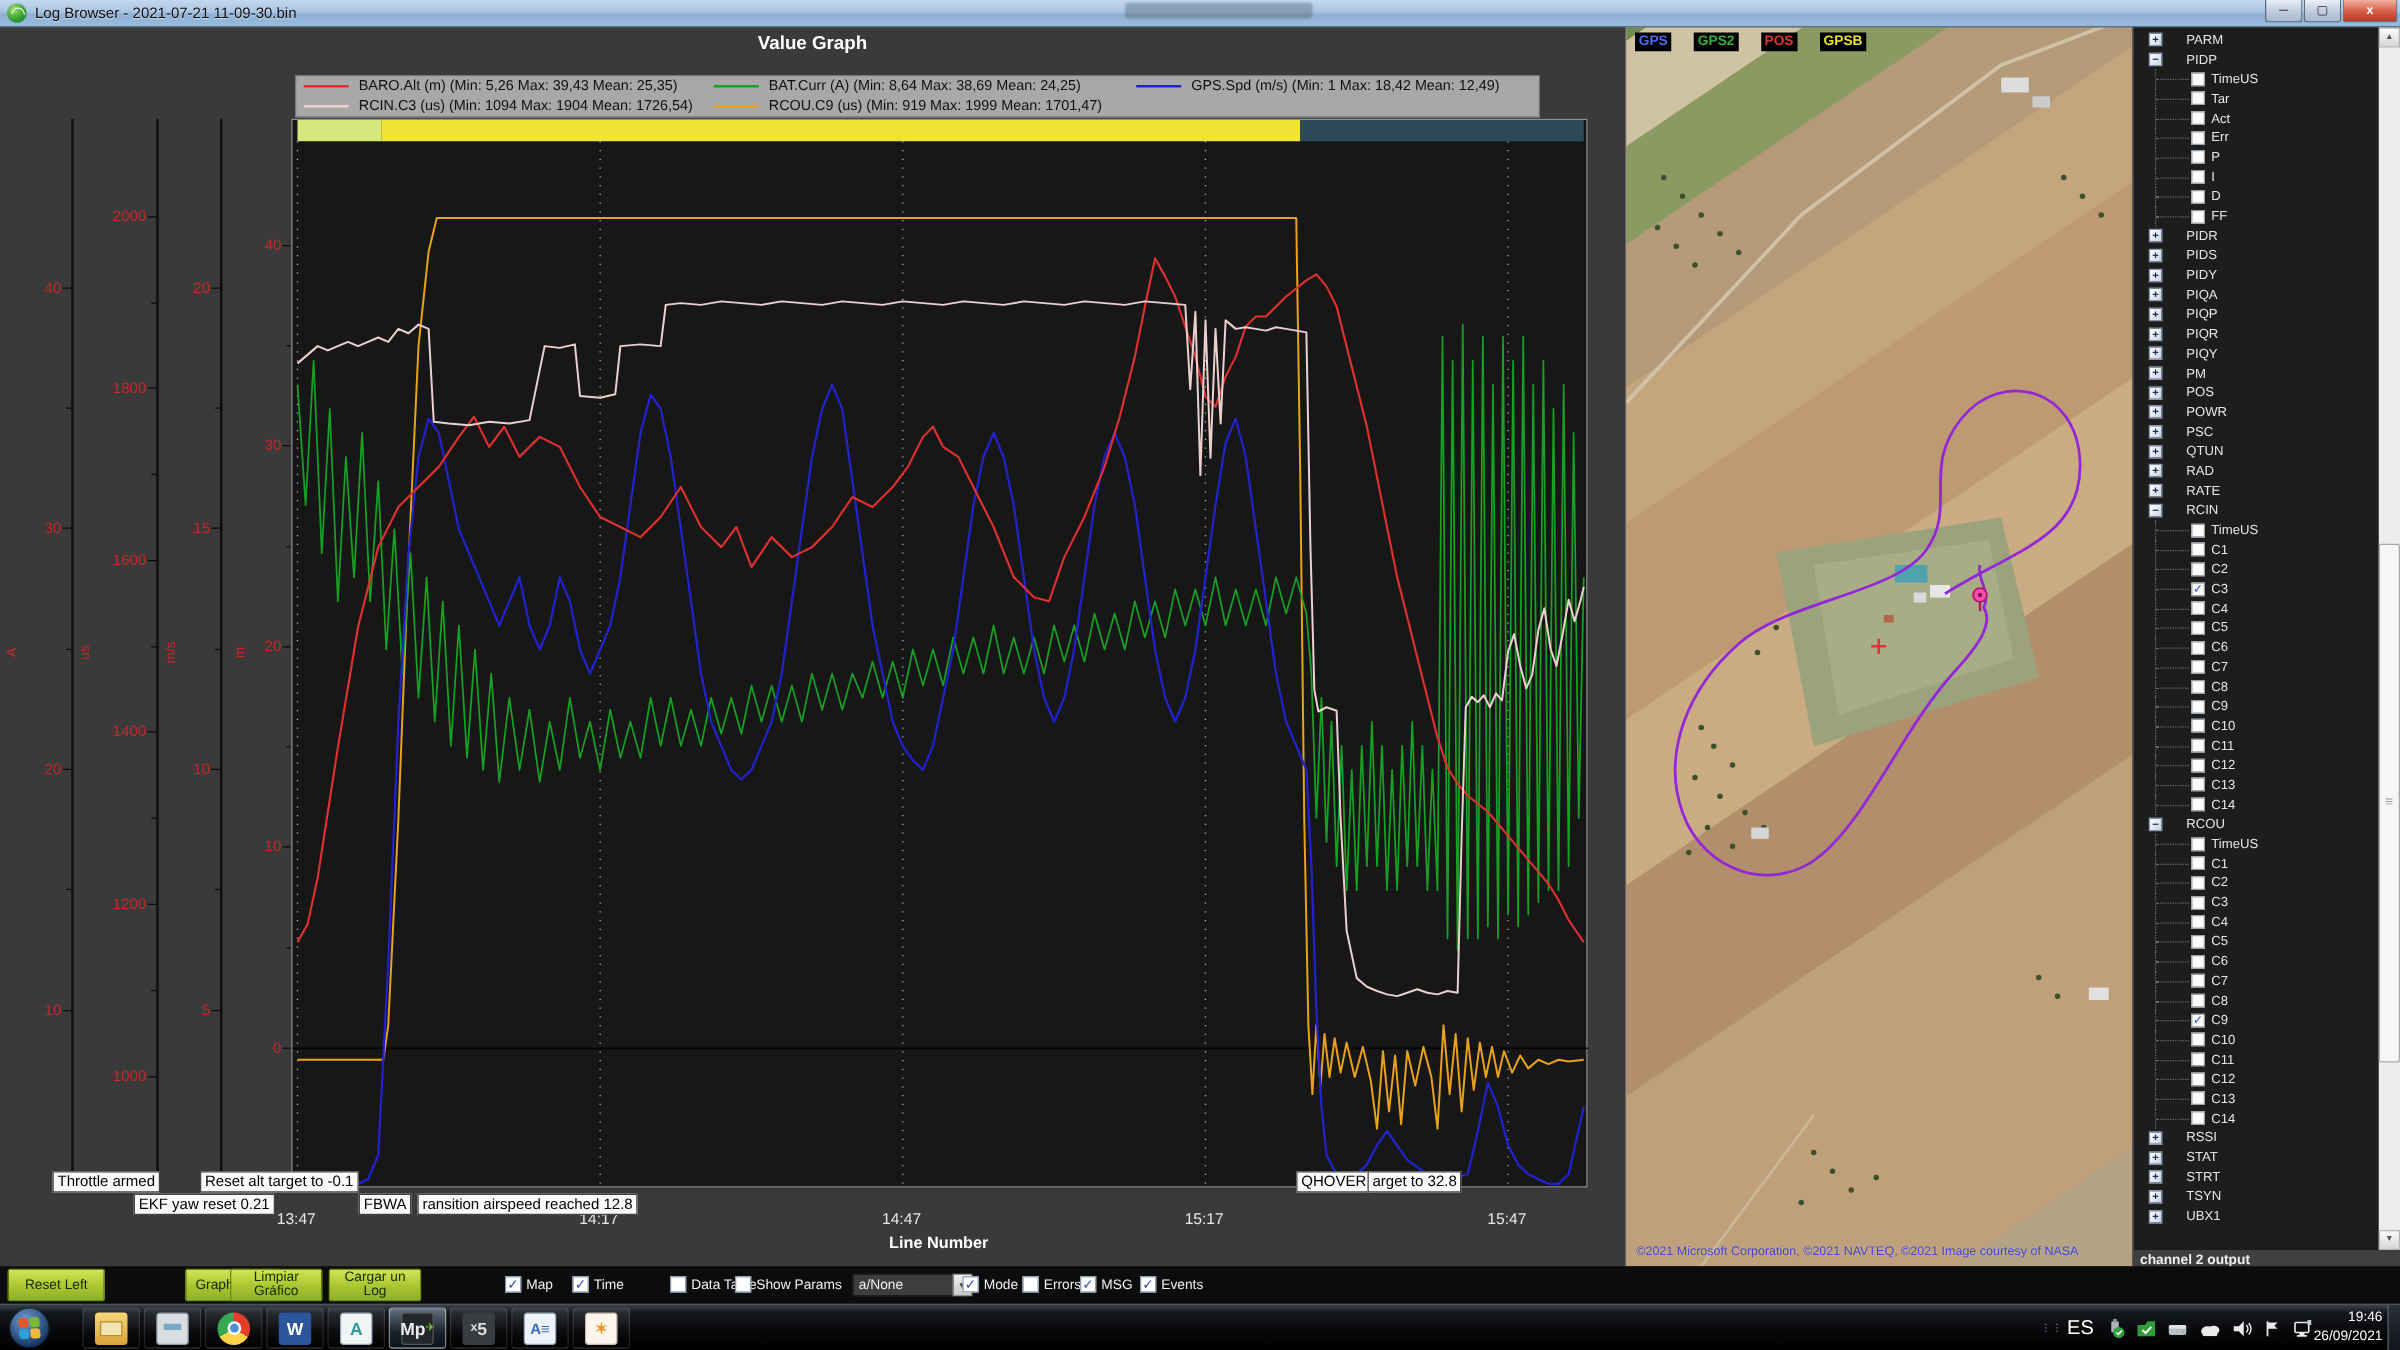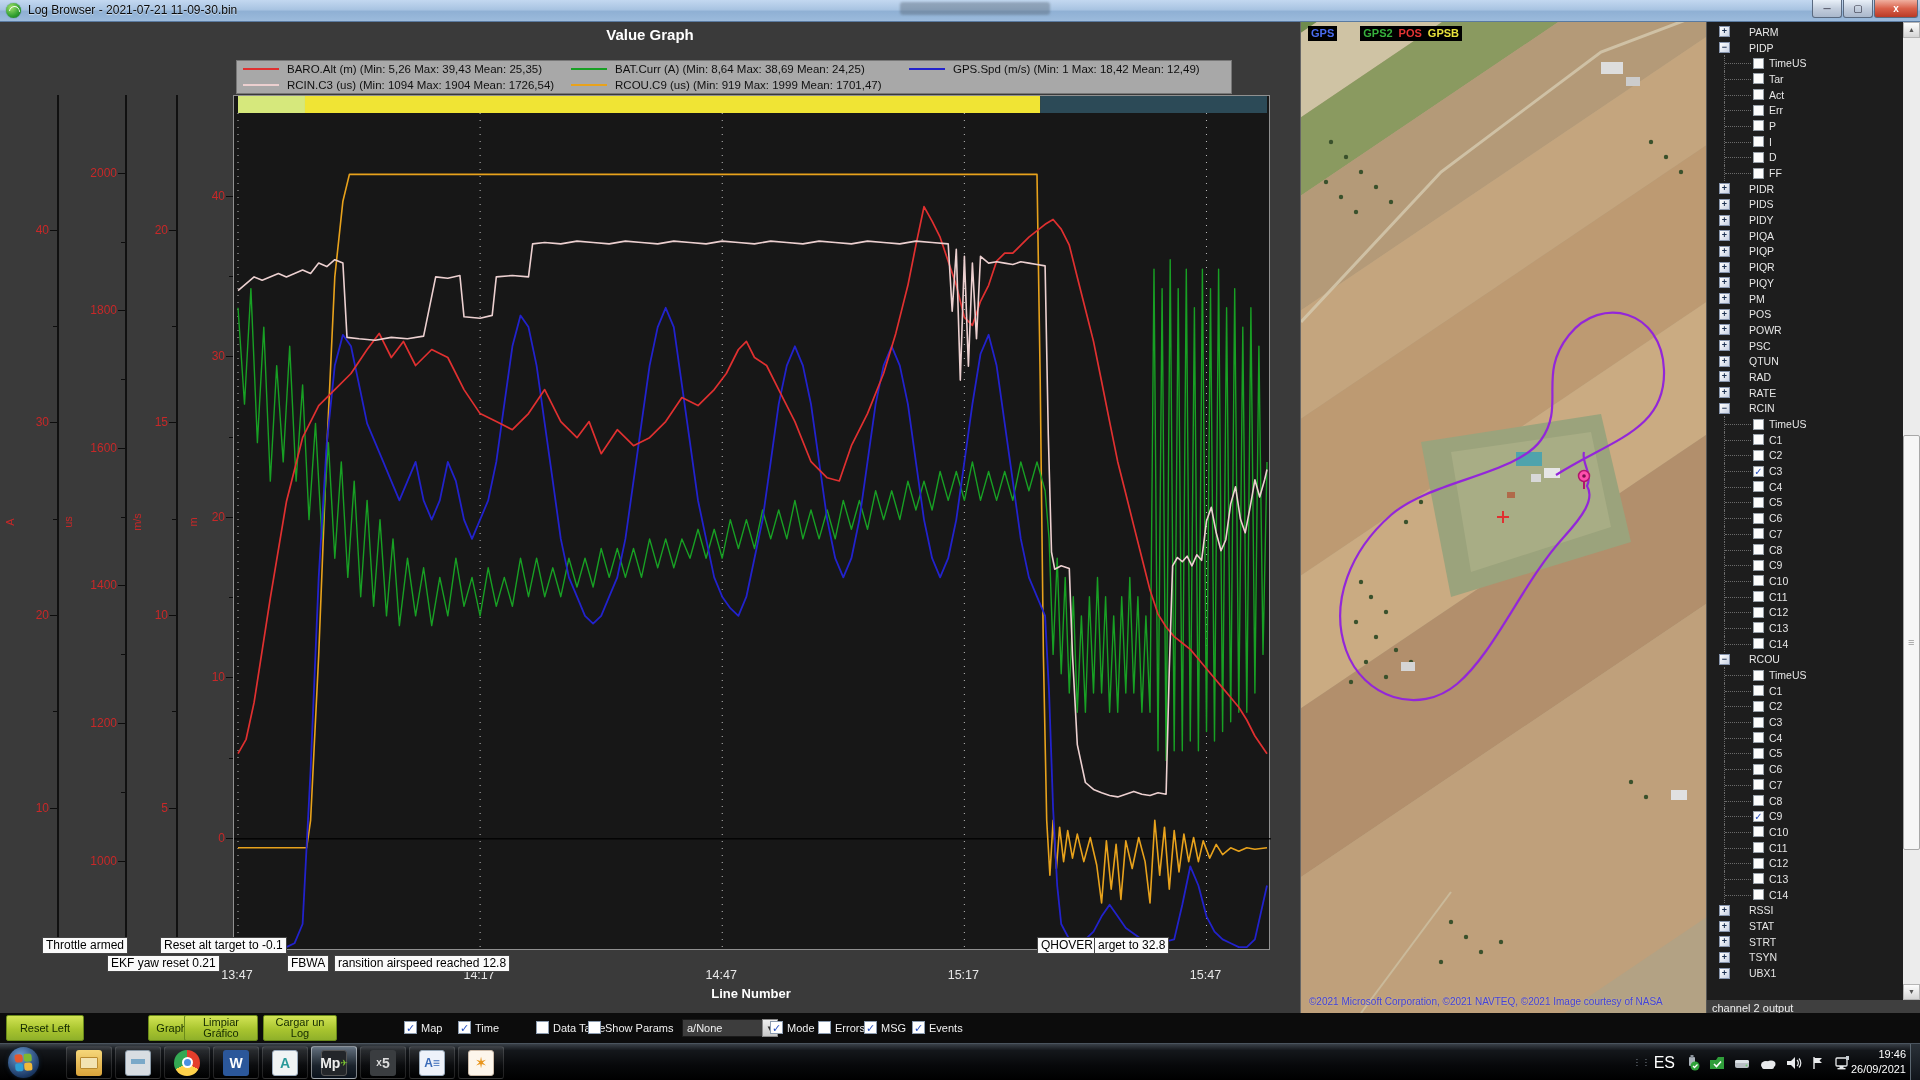--- a/index.html
+++ b/index.html
@@ -48,40 +48,40 @@
 
   .annotation{position:absolute;height:17px;line-height:15px;background:#fafafa;border:1px solid #444;
     color:#000;font-size:12px;padding:0 3px;white-space:nowrap;z-index:5;}
   .xtick-label{position:absolute;width:60px;text-align:center;font-size:12.5px;color:#e8e8e8;top:946px;}
   .xaxis-title{position:absolute;left:451px;top:964px;width:600px;text-align:center;
     color:#fff;font-weight:bold;font-size:13px;}
 
   
   .map-panel{position:relative;width:406px;height:991px;flex:none;border-left:1px solid #666;overflow:hidden;background:#b3a284;}
   .map-panel svg{position:absolute;left:0;top:0;}
-  .map-chips{position:absolute;left:7px;top:4px;display:flex;gap:0;z-index:4;}
+  .map-chips{position:absolute;left:7px;top:4px;display:flex;gap:18px;z-index:4;}
   .map-chip{background:#000;padding:0 3px;font-size:11px;font-weight:bold;height:15px;line-height:15px;}
   .map-attribution{position:absolute;left:8px;bottom:6px;font-size:10px;color:#4343d6;z-index:4;
     text-shadow:0 0 2px rgba(255,255,255,.3);}
 
   
   .right-panel{position:relative;width:214px;height:991px;flex:none;background:#1d1d1d;border-left:1px solid #555;}
   .tree{position:absolute;left:0;top:2px;width:192px;height:974px;overflow:hidden;}
   .tree-row{position:relative;height:15.7px;display:flex;align-items:center;color:#e6e6e6;font-size:10.5px;}
   .tree-row .expander{position:absolute;left:12px;width:11px;height:11px;border:1px solid #8694ac;
     background:linear-gradient(135deg,#ffffff,#c9d2e4);color:#1c3050;font-size:9px;line-height:9px;
     text-align:center;font-weight:bold;}
   .tree-row .tlabel{position:absolute;left:42px;}
   .tree-row.child .guide{position:absolute;left:17px;top:0;height:100%;border-left:1px dotted #6a6a6a;}
   .tree-row.child .hguide{position:absolute;left:18px;top:50%;width:26px;border-top:1px dotted #6a6a6a;}
   .tree-row.child .cbox{position:absolute;left:46px;width:11px;height:11px;background:#fcfcfc;border:1px solid #98a0a8;
     font-size:10px;line-height:10px;text-align:center;color:#2750c0;font-weight:bold;}
   .tree-row.child .tlabel{left:62px;}
   .tree-status{position:absolute;left:0;top:978px;width:214px;height:17px;background:#3f3f3f;
-    color:#efefef;font-size:11px;line-height:16px;padding-left:5px;}
+    color:#efefef;font-size:11px;line-height:16px;padding-left:5px;font-weight:bold;}
   .scrollbar{position:absolute;right:0;top:0;width:17px;height:978px;background:#ececec;}
   .scroll-btn{position:absolute;left:0;width:17px;height:16px;background:linear-gradient(180deg,#fdfdfd,#d5d5d5);
     border:1px solid #b5b5b5;color:#555;font-size:7px;text-align:center;line-height:14px;}
   .scroll-thumb{position:absolute;left:0;top:413px;width:17px;height:415px;background:#f6f6f6;
     border:1px solid #a8a8a8;border-radius:2px;}
   .scroll-thumb:after{content:"≡";position:absolute;left:4px;top:50%;margin-top:-7px;color:#999;font-size:11px;}
 
   
   .toolbar{position:absolute;left:0;top:1013px;width:1920px;height:30px;background:#0c0c0c;}
   .tb-btn{position:absolute;top:2px;height:26px;border:1px solid #6a8a1a;border-radius:2px;
@@ -332,21 +332,21 @@
             <line x1="202" y1="489" x2="202" y2="501"></line>
         </g>
         <g>
           <line x1="283" y1="459" x2="283" y2="467" stroke="#b1176d" stroke-width="2"></line>
           <circle cx="283" cy="454" r="5.5" fill="#ff4fae" stroke="#b1176d" stroke-width="1.5"></circle>
           <circle cx="283" cy="454" r="1.8" fill="#7a0f4c"></circle>
         </g>
       </svg>
       <div class="map-chips" id="map-chips">
           <div class="map-chip" style="color: rgb(74, 108, 240);">GPS</div>
-          <div class="map-chip" style="color: rgb(55, 176, 60); margin-left: 23px;">GPS2</div>
+          <div class="map-chip" style="color: rgb(55, 176, 60);">GPS2</div>
           <div class="map-chip" style="color: rgb(228, 52, 52);">POS</div>
           <div class="map-chip" style="color: rgb(232, 226, 60);">GPSB</div>
         </div>
       <div class="map-attribution">©2021 Microsoft Corporation, ©2021 NAVTEQ, ©2021 Image courtesy of NASA</div>
     </div>
 
     <div class="right-panel">
       <div class="tree" id="tree">
           <div class="tree-row">
             <div class="expander">+</div>

